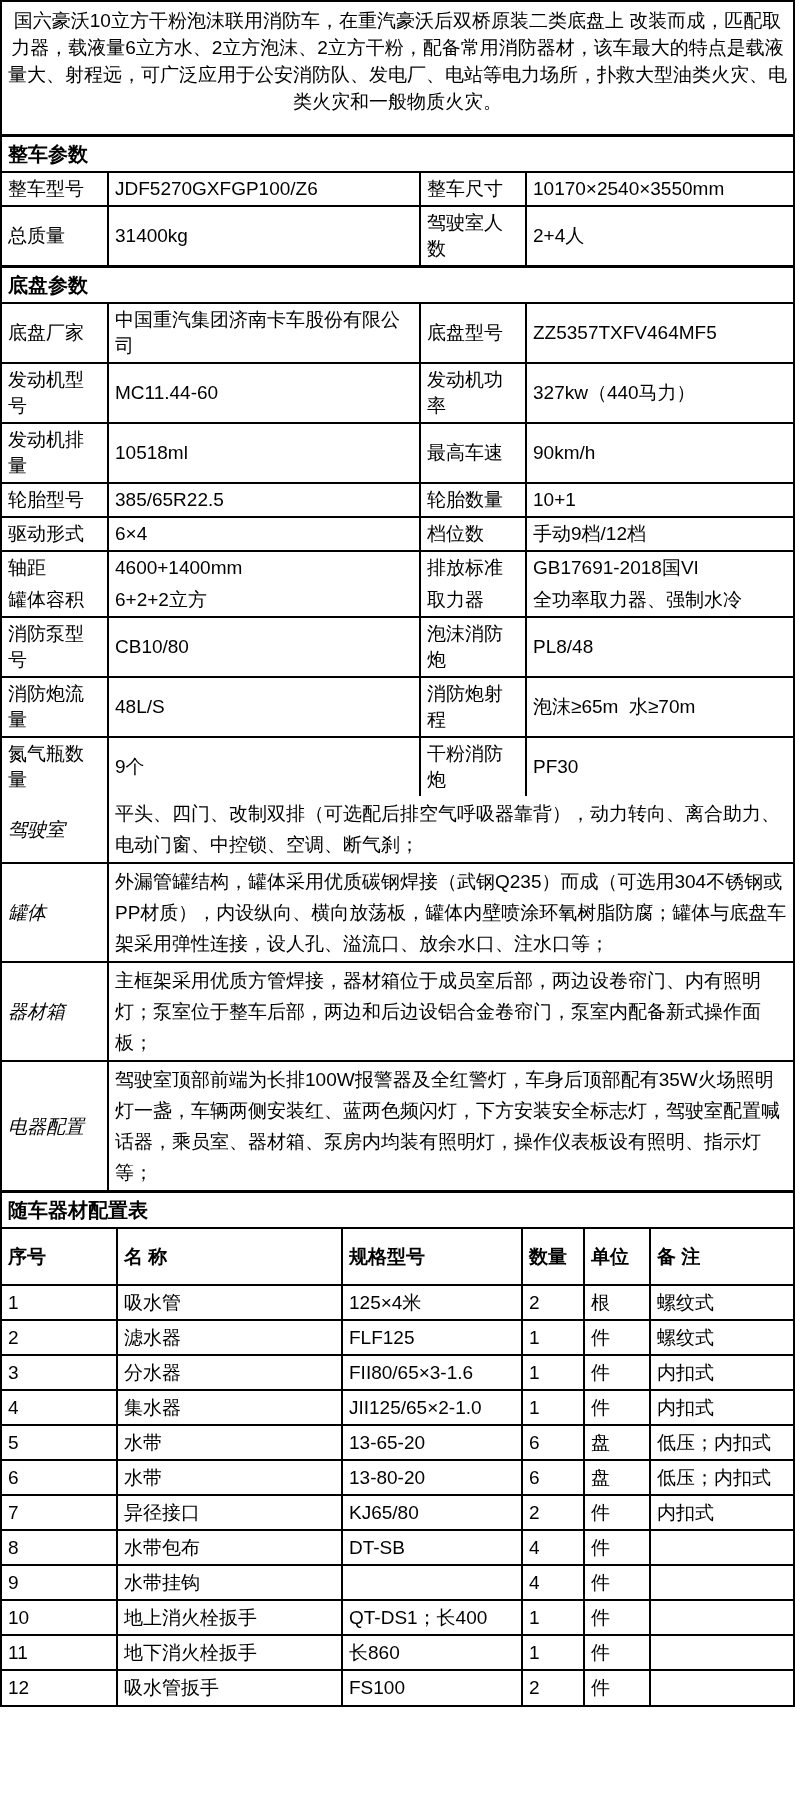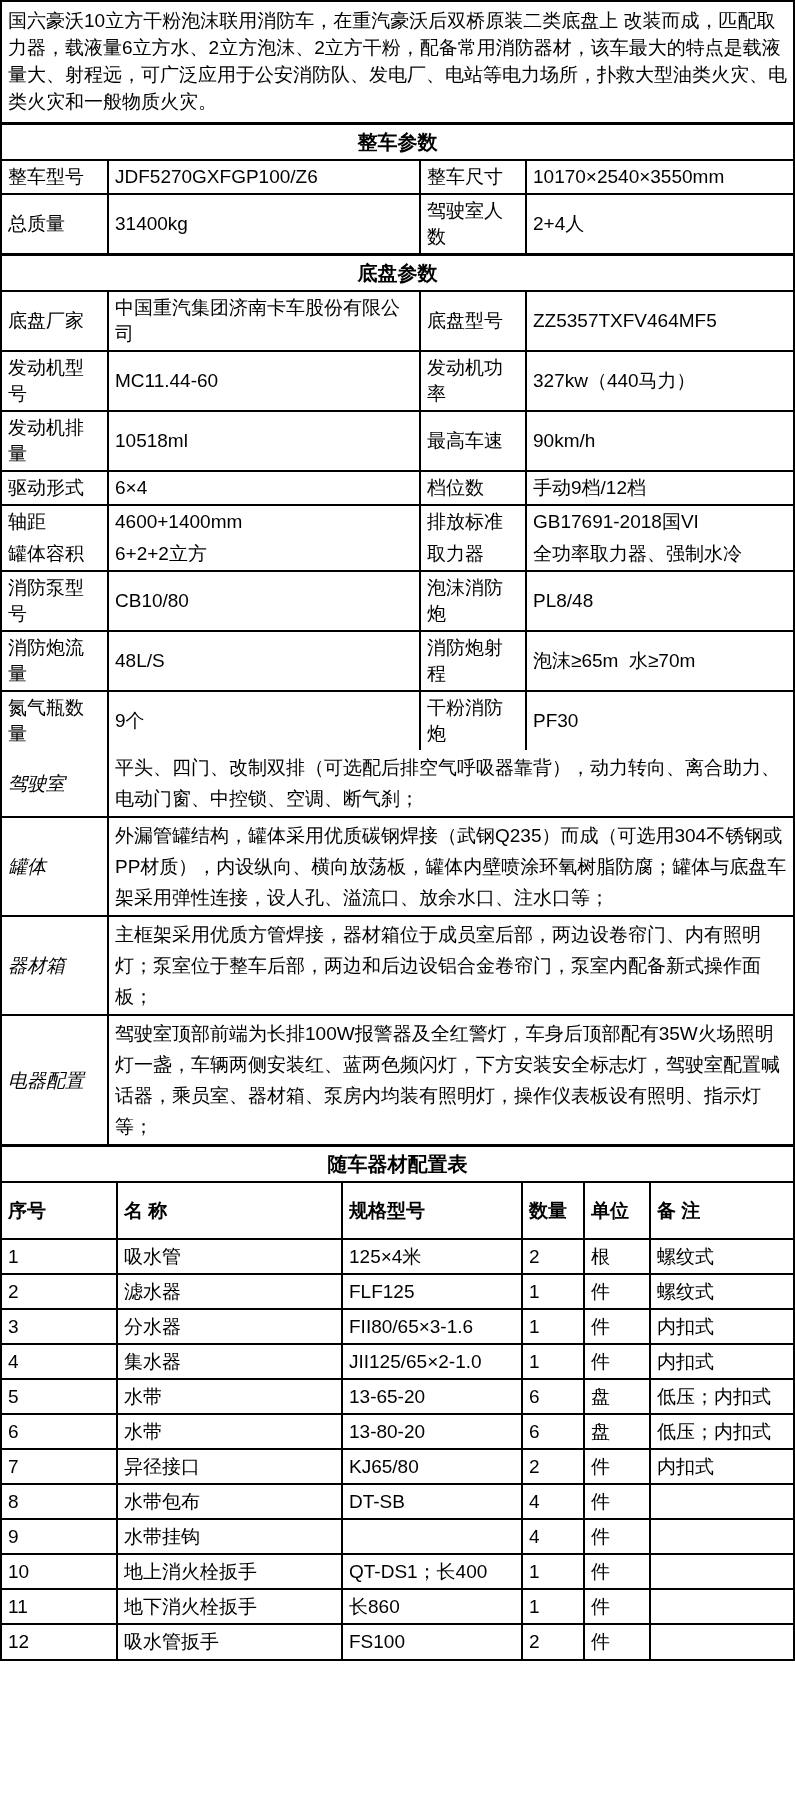--- a/index.html
+++ b/index.html
@@ -1,21 +1,21 @@
 <!DOCTYPE html>
 <html><head>
 <meta charset="utf-8">
 <style>
   html,body{margin:0;padding:0;background:#fff;color:#000;
     font-family:"Liberation Sans","DejaVu Sans",sans-serif;}
   .doc{width:795px;box-sizing:border-box;border:2px solid #000;background:#fff;}
-  .intro{font-size:19px;line-height:27px;padding:5px 6px 7px 6px;
-    white-space:pre-wrap;word-break:break-all;}
+  .intro{font-size:19px;line-height:27px;padding:5px 6px 19px 6px;
+    white-space:pre-wrap;word-break:break-all;text-align:center;}
   .sec-title{border-top:3px solid #000;border-bottom:2px solid #000;
-    font-weight:bold;font-size:20px;padding:5px 6px;line-height:24px;text-align:center;}
+    font-weight:bold;font-size:20px;padding:5px 6px;line-height:24px;}
   table{border-collapse:collapse;width:100%;table-layout:fixed;border:hidden;}
   td,th{border:2px solid #000;padding:3px 6px;font-size:19px;
     vertical-align:middle;white-space:pre-wrap;word-break:break-all;
     text-align:left;box-sizing:border-box;}
   .spec td{height:17px;}
   .notes td{line-height:31px;padding:2px 6px;}
   .notes td.c0{height:60px;font-style:italic;}
   .equip td{height:35px;}
   .equip th{height:56px;font-weight:bold;font-size:19px;}
   
@@ -81,20 +81,26 @@
           <td class="c2">发动机功率</td>
           <td class="c3">327kw（440马力）</td>
         </tr>
         <tr>
           <td class="c0">发动机排量</td>
           <td class="c1">10518ml</td>
           <td class="c2">最高车速</td>
           <td class="c3">90km/h</td>
         </tr>
         <tr>
+          <td class="c0">轮胎型号</td>
+          <td class="c1">385/65R22.5</td>
+          <td class="c2">轮胎数量</td>
+          <td class="c3">10+1</td>
+        </tr>
+        <tr>
           <td class="c0">驱动形式</td>
           <td class="c1">6×4</td>
           <td class="c2">档位数</td>
           <td class="c3">手动9档/12档</td>
         </tr>
         <tr>
           <td class="c0">轴距</td>
           <td class="c1">4600+1400mm</td>
           <td class="c2">排放标准</td>
           <td class="c3">GB17691-2018国VI</td>

